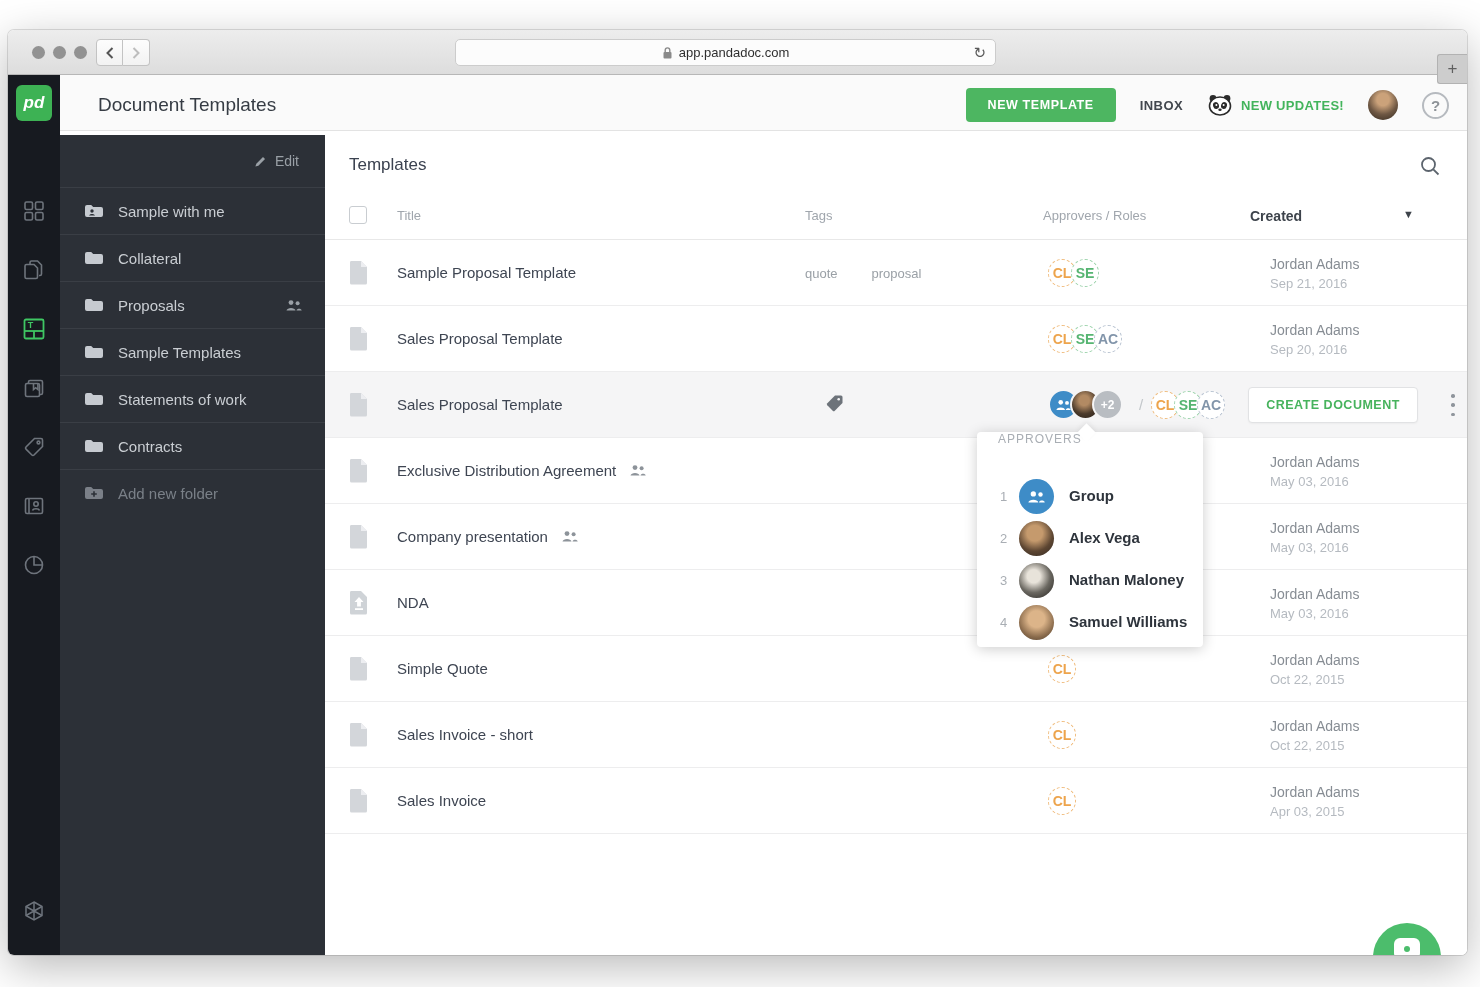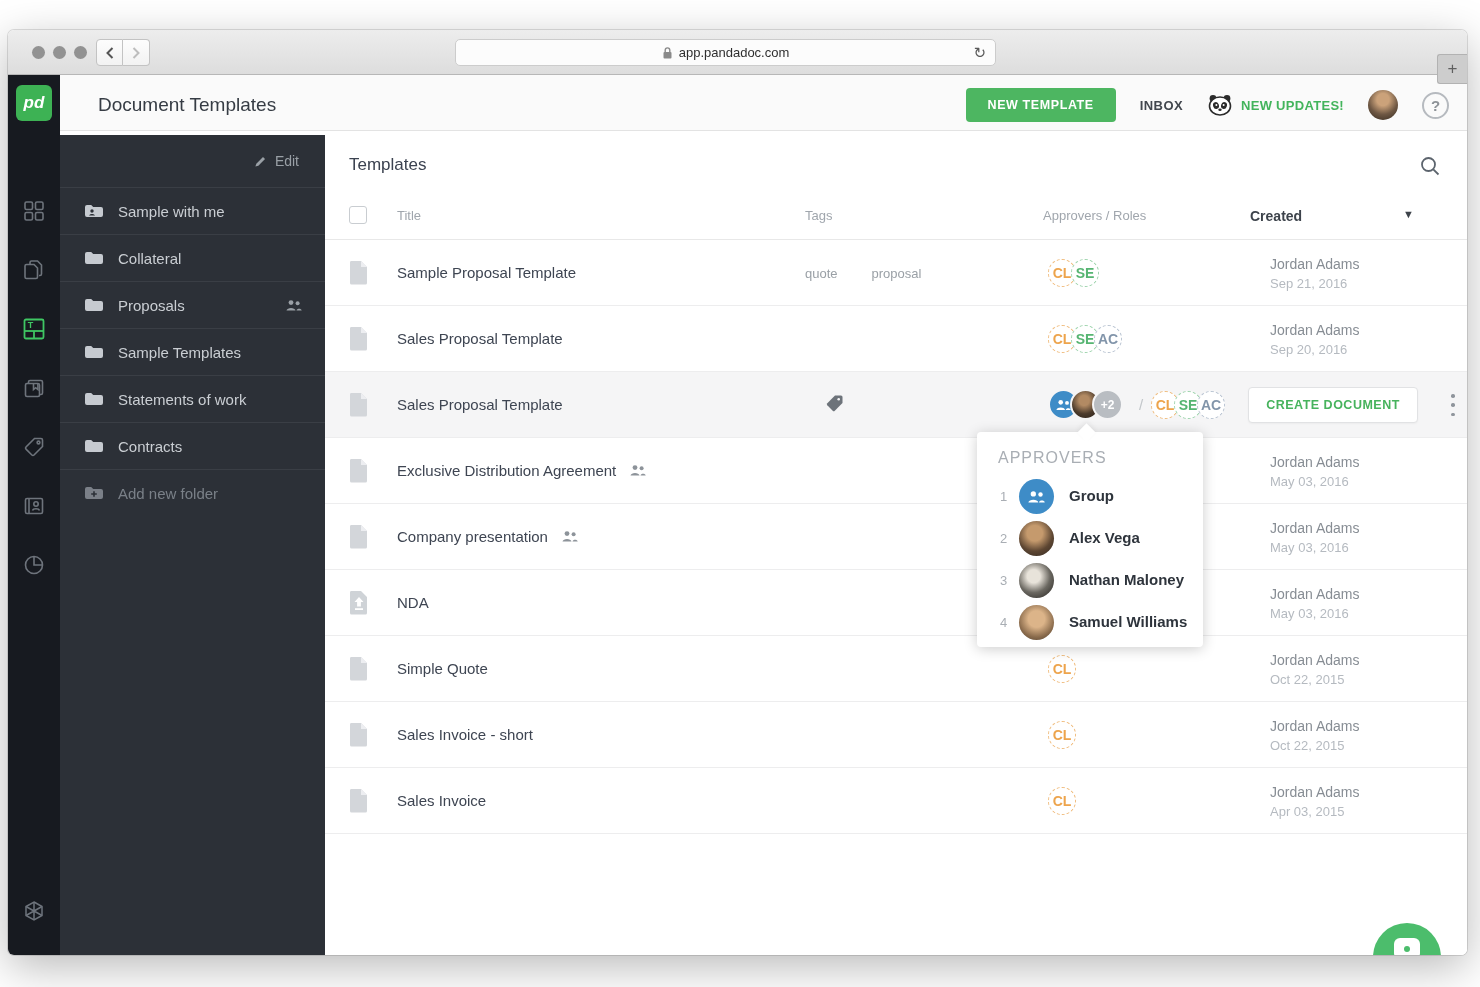--- a/index.html
+++ b/index.html
@@ -104,21 +104,21 @@
     letter-spacing:.5px; cursor:pointer; box-shadow:0 1px 2px rgba(0,0,0,.04); }
   .dotmenu { position:absolute; left:1119px; top:22px; width:18px; height:22px; display:flex;
     flex-direction:column; align-items:center; justify-content:space-between; cursor:pointer; }
   .dotmenu i { width:3.5px; height:3.5px; border-radius:50%; background:#8f959c; }
 
   
   .popup { position:absolute; left:652px; top:297px; width:226px; height:215px; background:#fff;
     border-radius:4px; box-shadow:0 2px 14px rgba(0,0,0,.2); z-index:6; }
   .popup .tip { position:absolute; left:103px; top:-6px; width:13px; height:13px; background:#fff;
     transform:rotate(45deg); box-shadow:-2px -2px 5px rgba(0,0,0,.06); }
-  .ptitle { position:absolute; left:21px; top:17px; font-size:16px; letter-spacing:1px; color:#a9aeb4; }
+  .ptitle { position:absolute; left:21px; top:0; font-size:12px; letter-spacing:1px; color:#a9aeb4; }
   .pitem { position:absolute; left:0; height:42px; width:100%; }
   .pnum { position:absolute; left:23px; top:13px; font-size:13px; color:#a9aeb4; }
   .pav { position:absolute; left:42px; top:3px; width:35px; height:35px; border-radius:50%; }
   .pav.group { background:#3e8cc7; display:flex; align-items:center; justify-content:center; }
   .pav.alex { background:radial-gradient(circle at 45% 35%, #c59a6d 26%, #5d4632 60%, #2e2620 100%); }
   .pav.nathan { background:radial-gradient(circle at 42% 38%, #e8e3da 22%, #6b6861 55%, #1f1d1a 100%); }
   .pav.samuel { background:radial-gradient(circle at 50% 40%, #dcb489 30%, #8a6b4c 66%, #48392a 100%); }
   .pname { position:absolute; left:92px; top:11px; font-size:15px; font-weight:700; color:#2e343c; }
 
   

